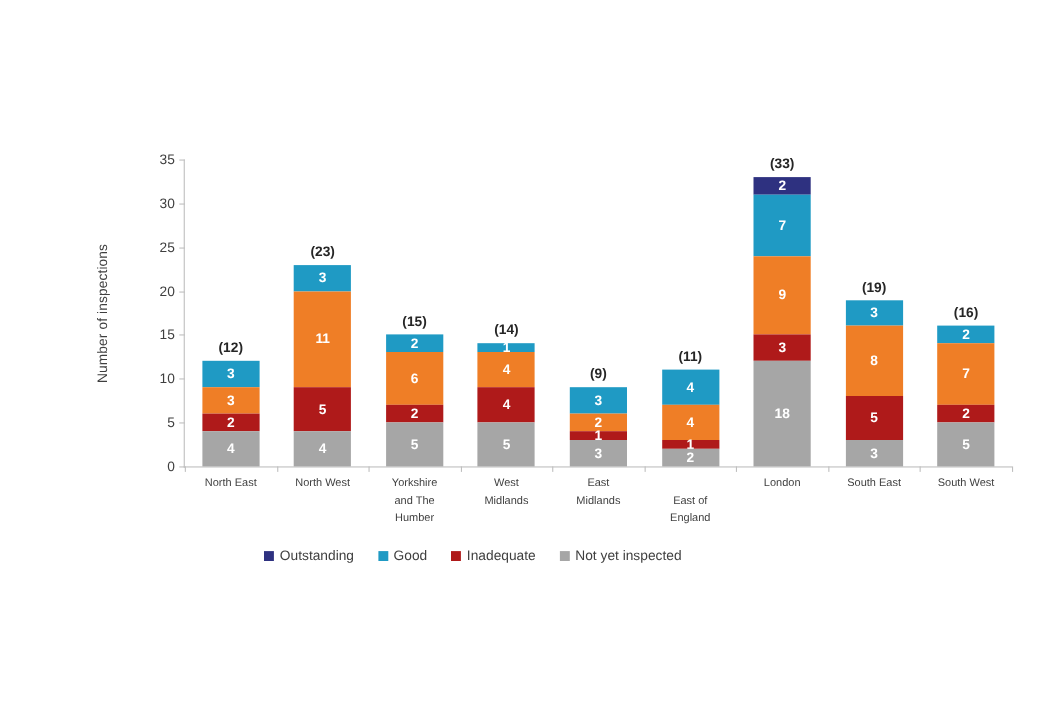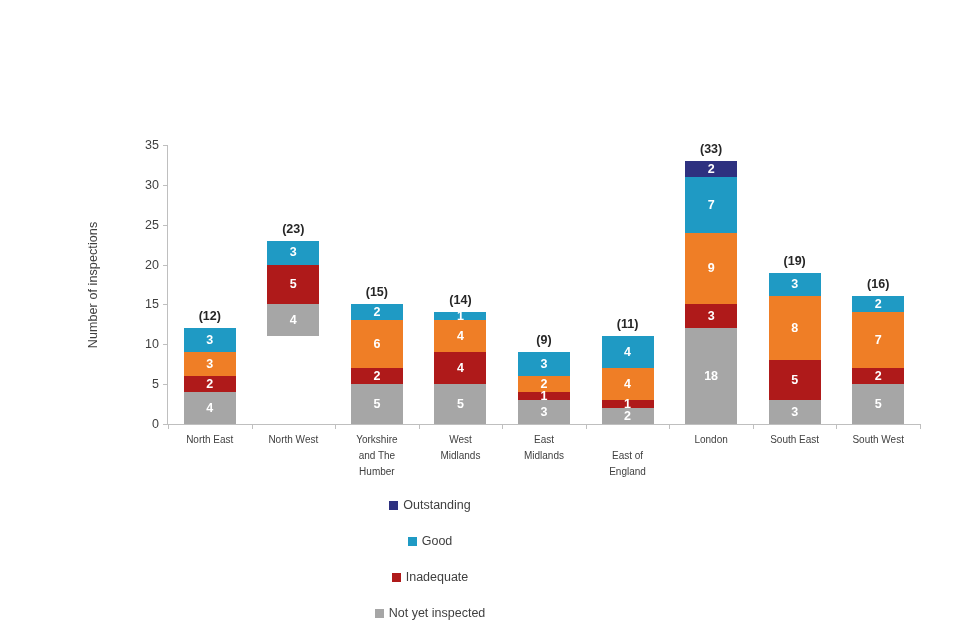--- a/index.html
+++ b/index.html
@@ -138,21 +138,20 @@
   
   .legend {
     position: absolute;
     left: 0;
     top: 498px;
     width: 860px;
     display: flex;
     justify-content: center;
     align-items: center;
     gap: 22px;
-    flex-direction: column;
   }
   .legend-item {
     display: flex;
     align-items: center;
     gap: 5px;
   }
   .legend-swatch {
     width: 9px;
     height: 9px;
     flex: 0 0 auto;
@@ -215,20 +214,23 @@
             <span class="seg-label">4</span>
           </div>
         </div>
         <div class="bar-total" style="bottom: 100.657px;">(12)</div>
       </div>
       <div class="bar-group" style="left: 99.3333px; width: 52px; height: 279px;">
         <div class="bar" style="height: 183.343px;">
           <div class="seg" style="height: 23.9143px; background: rgb(31, 154, 196);">
             <span class="seg-label">3</span>
           </div>
+          <div class="seg" style="height: 87.6857px; background: rgb(239, 126, 38);">
+            <span class="seg-label">11</span>
+          </div>
           <div class="seg" style="height: 39.8571px; background: rgb(175, 26, 26);">
             <span class="seg-label">5</span>
           </div>
           <div class="seg" style="height: 31.8857px; background: rgb(166, 166, 166);">
             <span class="seg-label">4</span>
           </div>
         </div>
         <div class="bar-total" style="bottom: 188.343px;">(23)</div>
       </div>
       <div class="bar-group" style="left: 182.889px; width: 52px; height: 279px;">

